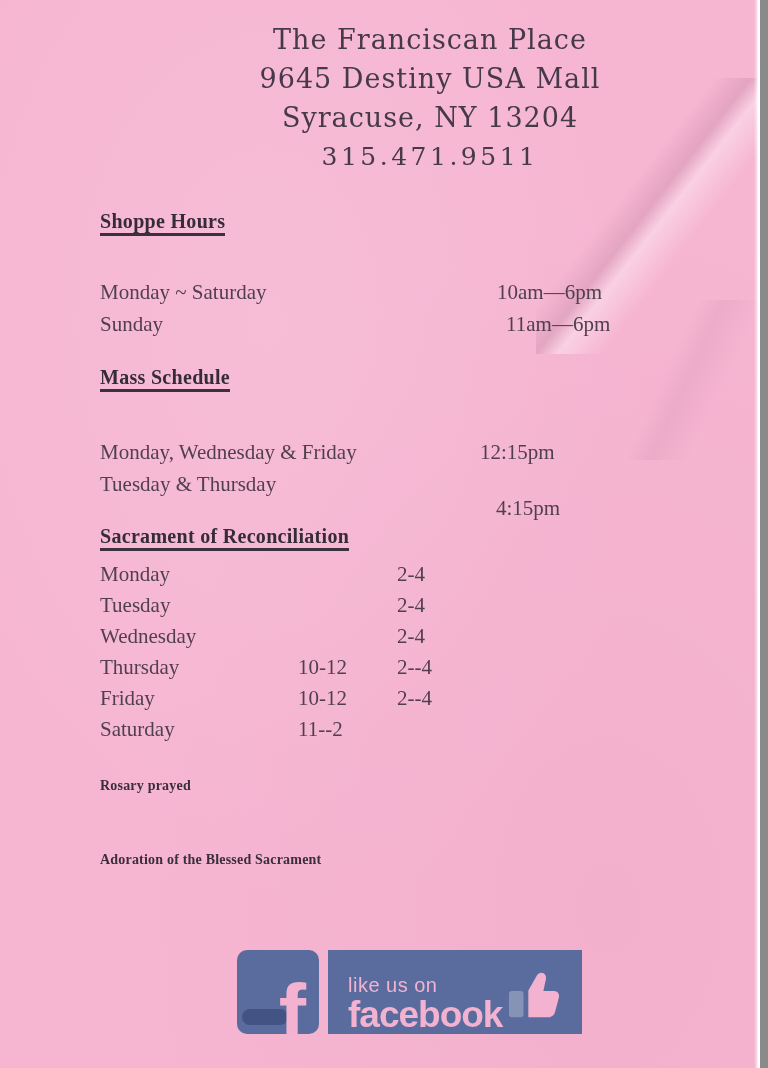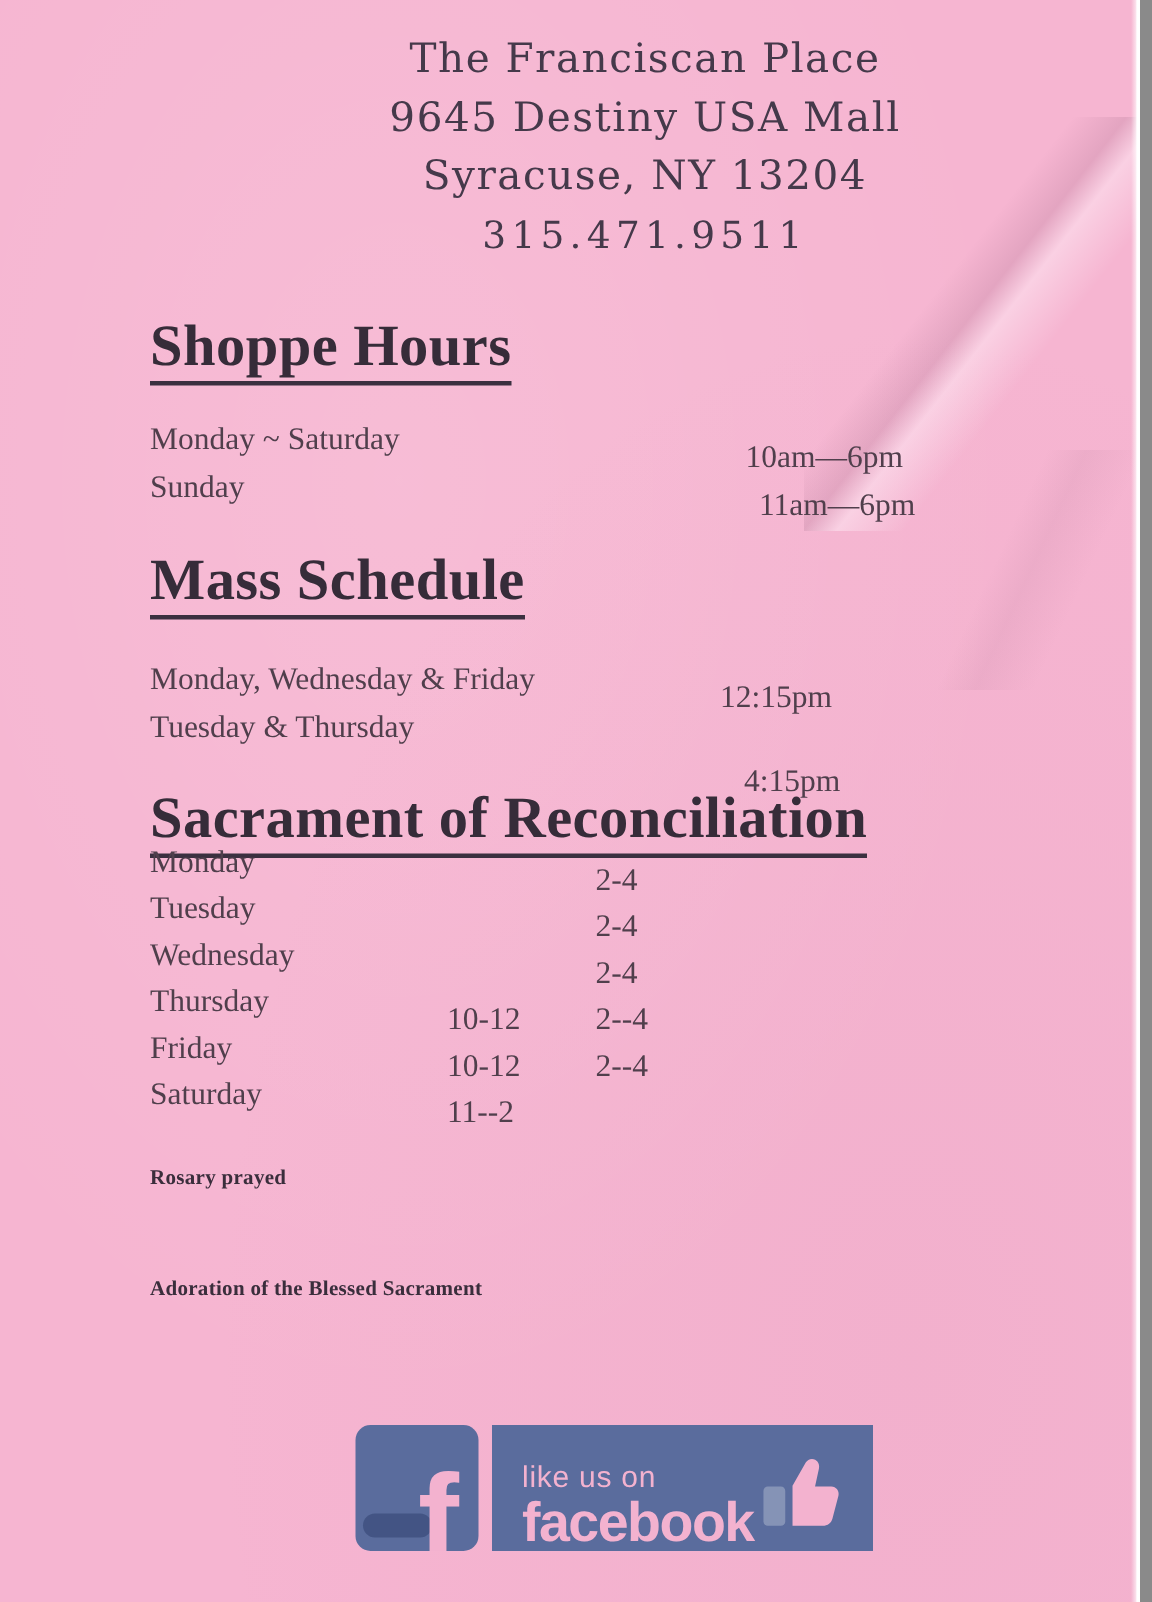--- a/index.html
+++ b/index.html
@@ -34,27 +34,27 @@
     position:absolute;top:20px;left:46px;width:768px;
     text-align:center;
     font-family:"DejaVu Serif", serif;
     color:#45394a;
   }
   .header .line{margin:0;line-height:39px;font-size:27px;letter-spacing:1px;font-weight:400;}
   .header .phone{font-size:25px;letter-spacing:3.5px;}
   
   .sec-title{
     position:absolute;left:100px;
-    font-size:39px;font-weight:bold;color:#362c39;
+    font-size:20px;font-weight:bold;color:#362c39;
     border-bottom:3px solid #3b3040;padding-bottom:1px;letter-spacing:0.3px;
     line-height:1.1;
   }
   
   .row{position:absolute;left:100px;width:580px;height:32px;font-size:21px;color:#503f4c;}
-  .row .val{position:absolute;top:12px;text-align:center;}
+  .row .val{position:absolute;top:0;text-align:center;}
   .v380{left:380px;} .v397{left:397px;} .v406{left:406px;} .v396{left:396px;margin-top:24px;}
   .c198{left:198px;} .c297{left:297px;}
   
   .note{position:absolute;font-size:14px;font-weight:bold;color:#3a2e3c;letter-spacing:0.2px;}
   
   .fb{position:absolute;top:950px;left:237px;display:flex;gap:9px;height:84px;}
   .fb-tile{
     position:relative;width:82px;height:84px;border-radius:10px;
     background:#5a6c9d;overflow:hidden;flex:none;
   }

